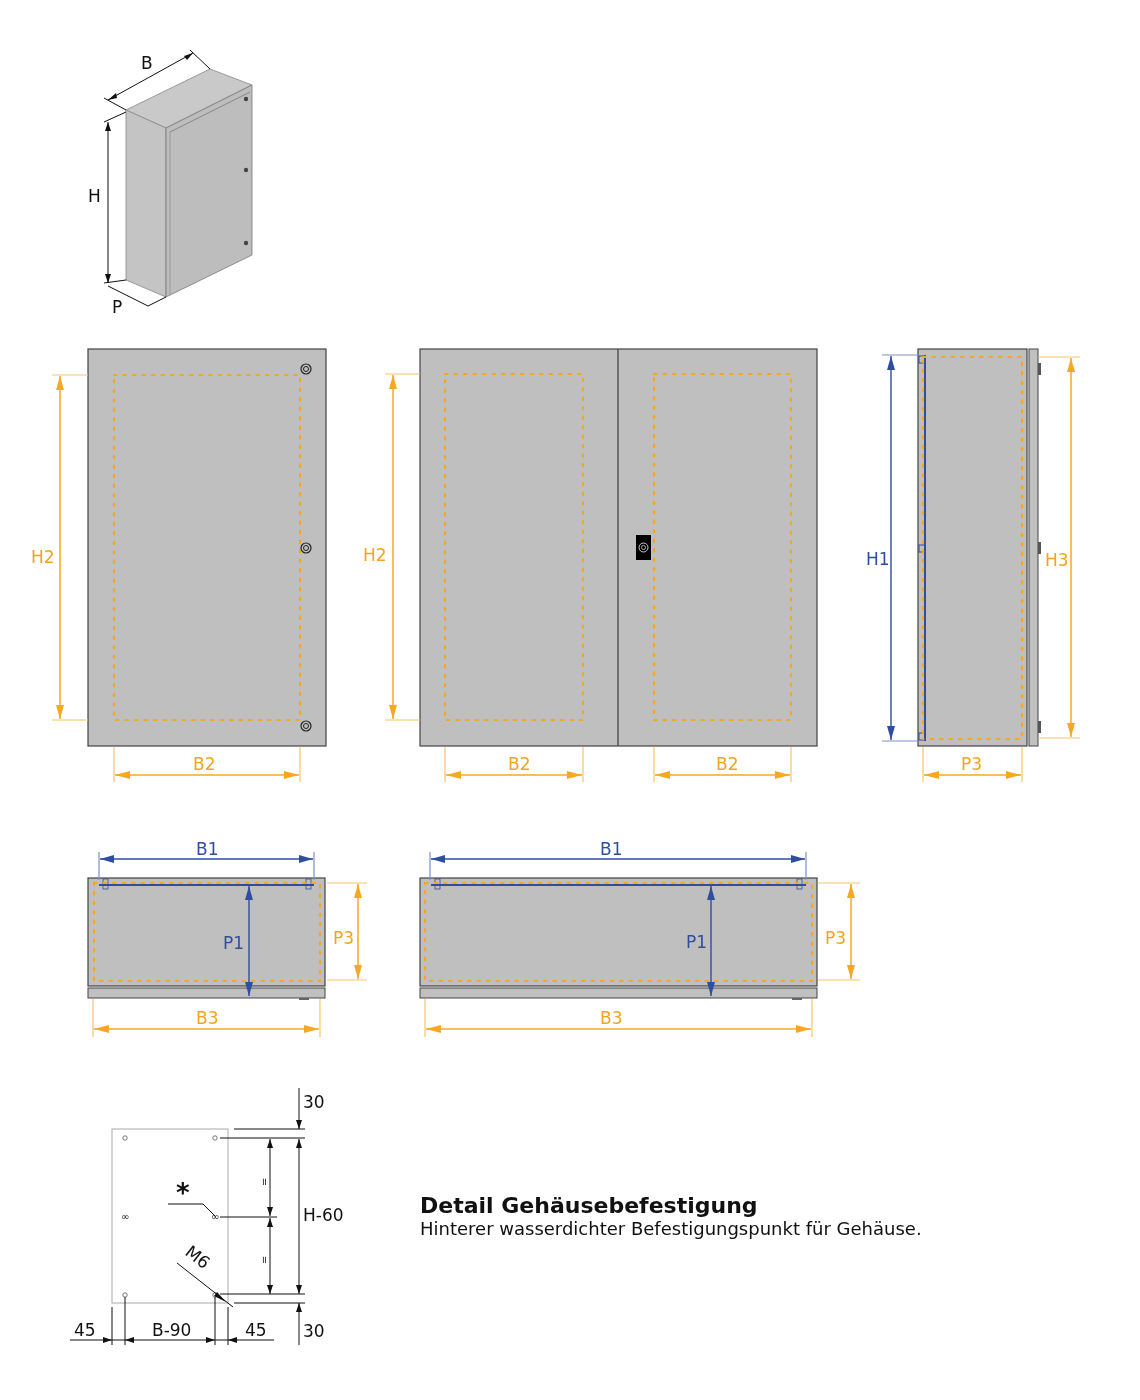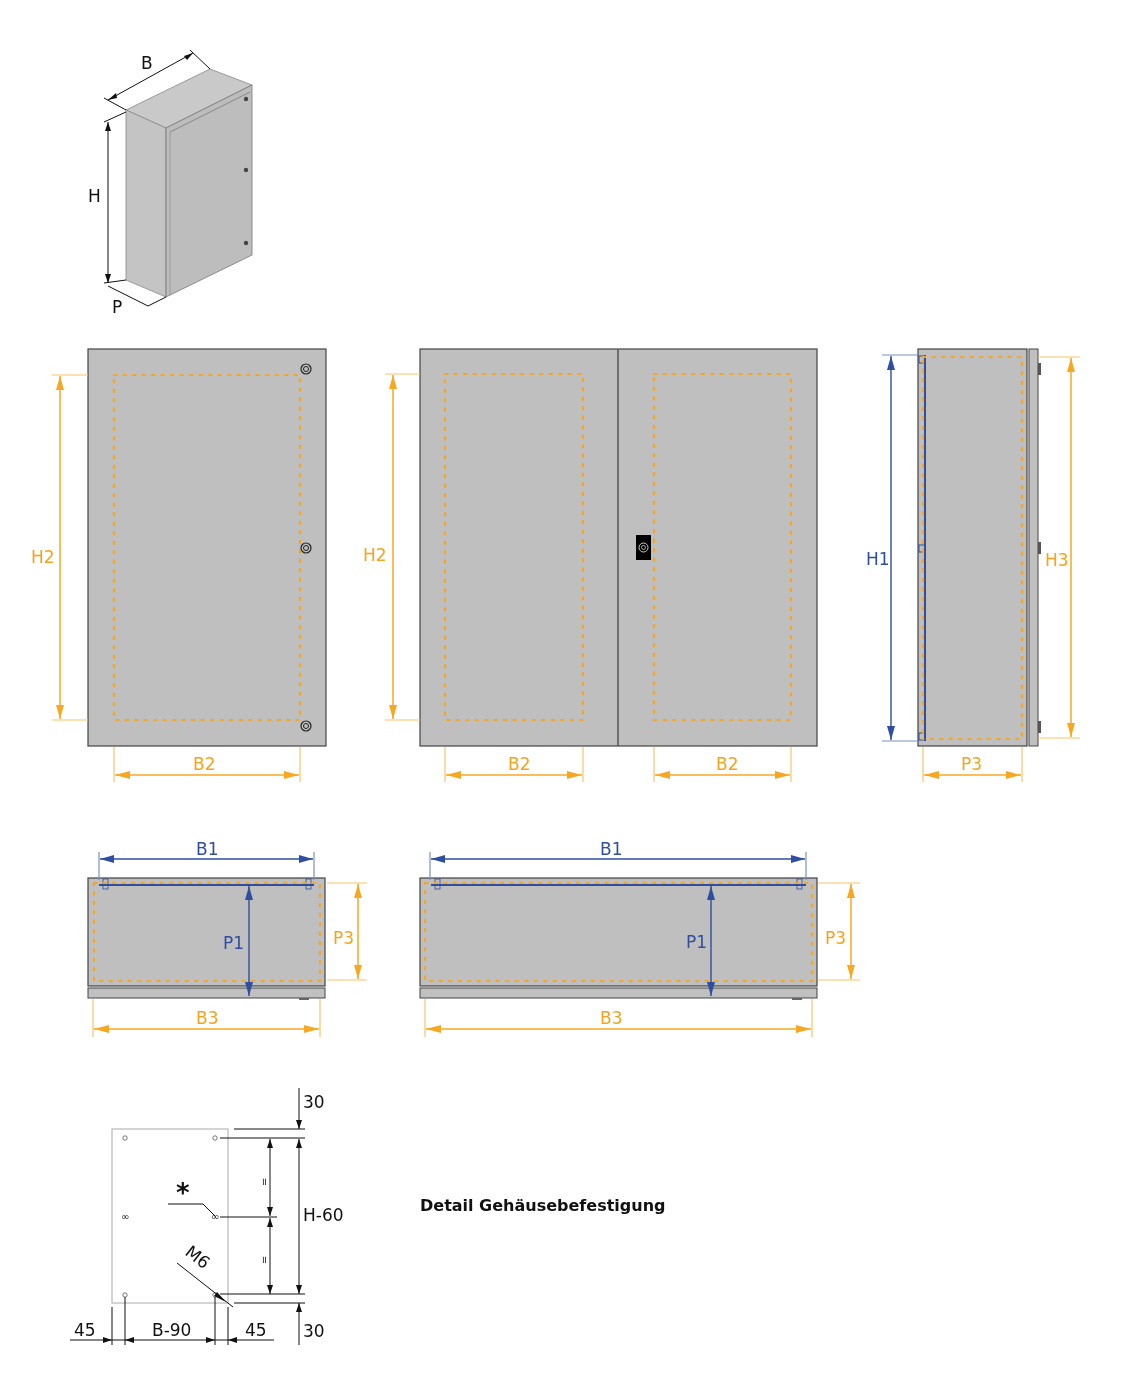--- a/index.html
+++ b/index.html
@@ -13,21 +13,21 @@
   .ext-b { stroke: #7a8fc8; stroke-width: 1.2; fill: none; }
   .dim-k { stroke: #111; stroke-width: 1; fill: none; }
   .arr-o { fill: #f7a823; }
   .arr-b { fill: #2f4ea0; }
   .arr-k { fill: #111; }
   .lbl-o { fill: #f5a31a; font-family: "DejaVu Sans", sans-serif; font-size: 17px; }
   .lbl-b { fill: #2f4ea0; font-family: "DejaVu Sans", sans-serif; font-size: 17px; }
   .lbl-k { fill: #111; font-family: "DejaVu Sans", sans-serif; font-size: 17px; }
   .lbl-k-sm { fill: #111; font-family: "DejaVu Sans", sans-serif; font-size: 10px; }
   .caption { position: absolute; left: 420px; top: 1195px; color: #111; font-family: "DejaVu Sans", sans-serif; }
-  .caption .title { font-weight: bold; font-size: 16px; line-height: 22px; }
+  .caption .title { font-weight: bold; font-size: 22px; line-height: 22px; }
   .caption .line { font-size: 18px; line-height: 24px; }
   .caption .star { font-weight: bold; font-size: 22px; }
 </style>
 </head>
 <body>
 
 <svg width="1140" height="1400" viewBox="0 0 1140 1400" xmlns="http://www.w3.org/2000/svg">
 
   <g>
 
@@ -293,13 +293,14 @@
     <polygon class="arr-k" points="215,1340 206,1337 206,1343"></polygon>
     <polygon class="arr-k" points="228,1340 237,1337 237,1343"></polygon>
     <text class="lbl-k" x="74" y="1336">45</text>
     <text class="lbl-k" x="152" y="1336">B-90</text>
     <text class="lbl-k" x="245" y="1336">45</text>
   </g>
 </svg>
 
 <div class="caption">
   <div class="title">Detail Gehäusebefestigung</div>
+  <div class="line">Hinterer wasserdichter Befestigungspunkt für Gehäuse.</div>
 </div>
 
 </body></html>

